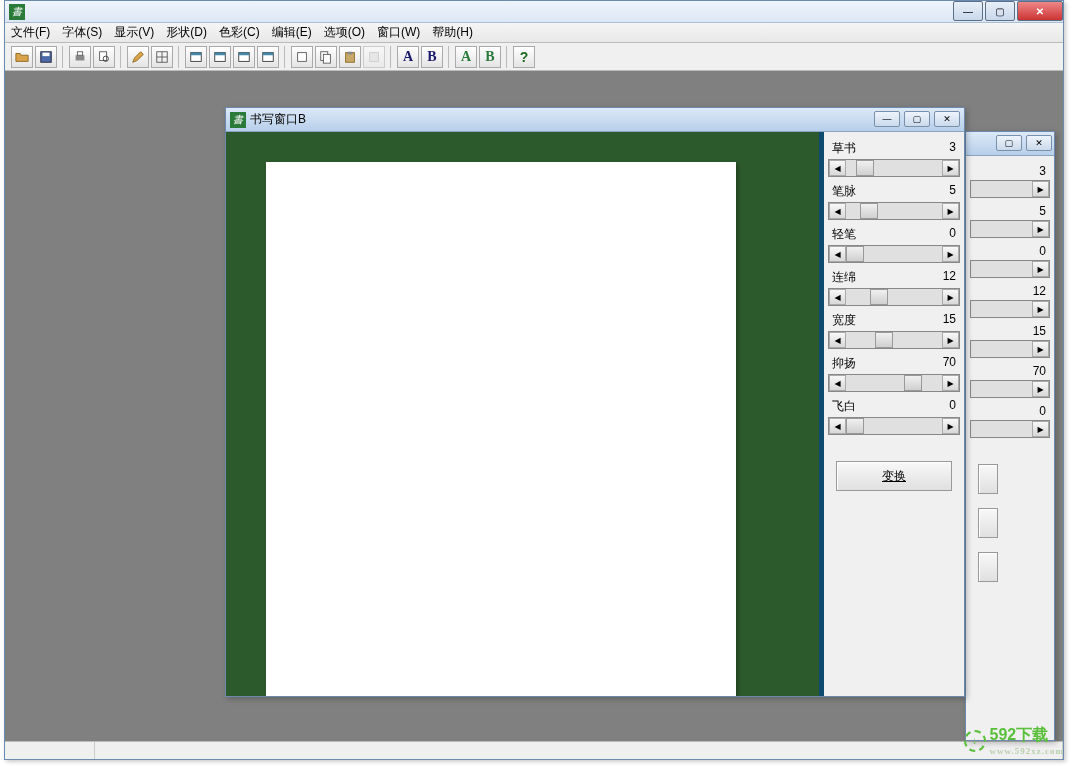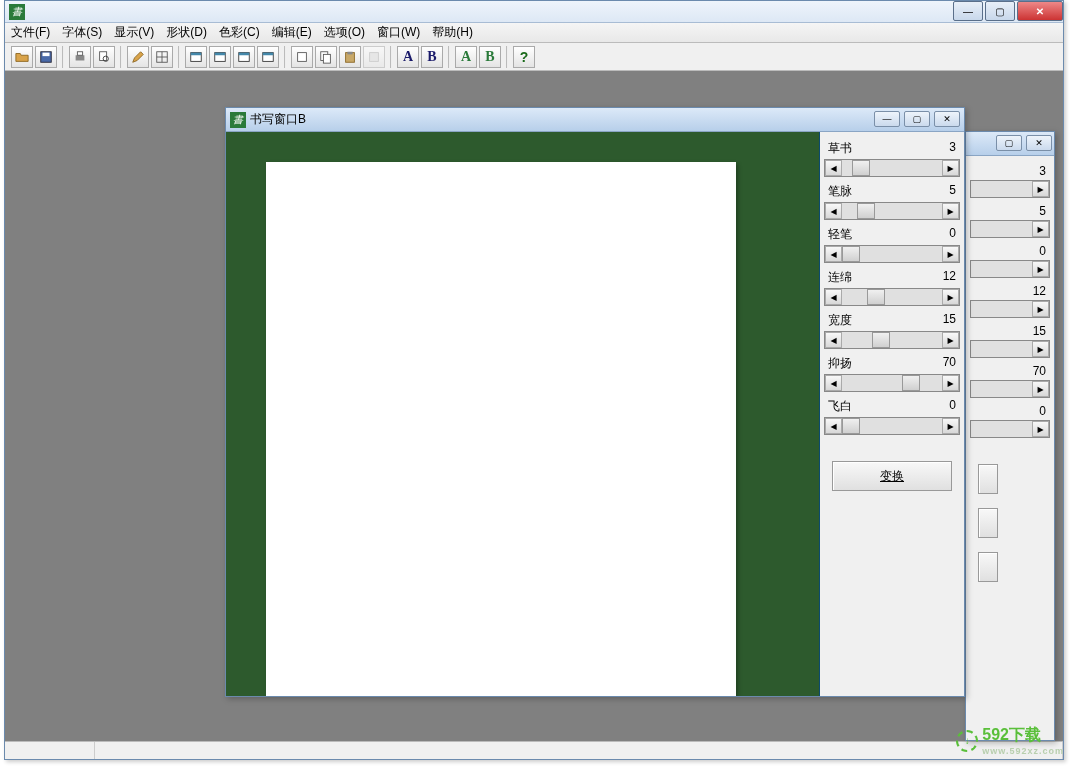--- a/index.html
+++ b/index.html
@@ -38,41 +38,41 @@
 .child-titlebar .app-icon { width:16px; height:16px; background:#2a7a3a; color:#fff; font-size:10px; text-align:center; line-height:16px; font-style:italic; margin-right:4px; }
 .child-controls { position:absolute; right:4px; top:3px; display:flex; gap:4px; }
 .cc-btn { width:26px; height:16px; border:1px solid #7a8fa8; background:linear-gradient(to bottom,#eef4fb,#cbdaed); border-radius:2px; display:flex; align-items:center; justify-content:center; font-size:9px; cursor:pointer; }
 .cc-btn.min::before { content:"—"; }
 .cc-btn.max::before { content:"▢"; }
 .cc-btn.close::before { content:"✕"; }
 
 .child-body { position:absolute; top:24px; left:0; right:0; bottom:0; display:flex; }
 .canvas-area { flex:1; background:#2d5a2d; padding:30px 20px 0 40px; overflow:hidden; }
 .paper { background:#fff; width:470px; height:560px; box-shadow: 2px 2px 4px rgba(0,0,0,0.3); }
-.side-panel { width:145px; background:#f0f0f0; border-left:1px solid #0c4a6e; padding:8px 4px; display:flex; flex-direction:column; gap:2px; overflow:hidden; }
+.side-panel { width:145px; background:#f0f0f0; border-left:5px solid #0c4a6e; padding:8px 4px; display:flex; flex-direction:column; gap:2px; overflow:hidden; }
 
 .slider-group { margin-bottom: 4px; }
 .slider-label-row { display:flex; justify-content:space-between; font-size:12px; padding:0 4px; margin-bottom:2px; }
 .h-scroll { display:flex; height:18px; border:1px solid #888; background:#e8e8e8; }
 .hs-btn { width:17px; background:linear-gradient(to bottom,#f8f8f8,#d8d8d8); border:1px solid #aaa; display:flex; align-items:center; justify-content:center; font-size:8px; cursor:pointer; }
 .hs-track { flex:1; position:relative; background:#e0e0e0; }
 .hs-thumb { position:absolute; top:0; bottom:0; width:18px; background:linear-gradient(to bottom,#f0f0f0,#d0d0d0); border:1px solid #999; }
 
 .panel-btn { height:30px; margin:6px 8px; border:1px solid #999; background:linear-gradient(to bottom,#f8f8f8,#e0e0e0); font-size:12px; cursor:pointer; box-shadow: 1px 1px 0 #fff inset; }
 .panel-btn:first-of-type { margin-top: 20px; text-decoration: underline; }
 
 
 .back-window { left: 960px; top: 60px; width: 90px; height: 610px; z-index: 1; }
 .back-panel { width:100%; background:#f0f0f0; padding:8px 4px; display:flex; flex-direction:column; gap:2px; position:absolute; top:24px; left:0; right:0; bottom:0; overflow:hidden;}
 .front-window { left: 220px; top: 36px; width: 740px; height: 590px; z-index: 2; }
 
 
 .watermark { position:absolute; right:10px; bottom:10px; font-size:16px; font-weight:bold; color:#5abf3a; display:flex; align-items:center; gap:4px; z-index:100; }
 .watermark .circ { width:22px; height:22px; border:2px dashed #5abf3a; border-radius:50%; display:flex; align-items:center; justify-content:center; font-size:10px; color:#5abf3a; }
-.watermark .sub { font-size:9px; color:#b8cfae; letter-spacing:1px; display:block; }
+.watermark .sub { font-size:9px; color:#b8cfae; letter-spacing:1px; display:block;font-family:Liberation Serif, serif; }
 
 .tb-icon svg { width:14px; height:14px; }
 </style>
 </head>
 <body>
 
 <div class="main-window">
   <div class="main-titlebar">
     <div class="app-icon">書</div>
     <div class="win-controls">

